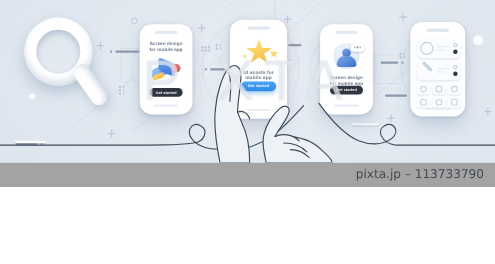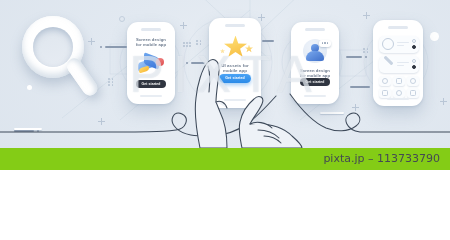--- a/index.html
+++ b/index.html
@@ -153,21 +153,21 @@
   .flowline { position:absolute; left:0; top:92px; width:450px; height:56px; z-index:7;
               pointer-events:none; }
 
   
   .watermark { position:absolute; left:0; top:0; width:450px; height:148px; z-index:9;
                display:flex; align-items:center; justify-content:center; pointer-events:none; }
   .watermark span { font-size:52px; font-weight:400; letter-spacing:9px; color:rgba(255,255,255,.50);
                     text-shadow:0 0 1px rgba(160,178,198,.5); }
 
   
-  #footer { width:450px; height:22px; background:#84cc16; position:relative; }
+  #footer { width:450px; height:22px; background:#a3a3a3; position:relative; }
   #footer-credit { position:absolute; right:10px; top:4px; font-size:11px; color:#444a52;
                    font-family:"DejaVu Sans", sans-serif; }
 </style>
 </head>
 <body>
 
 <div id="stock-image">
 
   <svg class="bg-lines" viewBox="0 0 450 148" preserveAspectRatio="none">
     <g stroke="#cbd6e3" stroke-width="0.6" fill="none" opacity="0.85">

